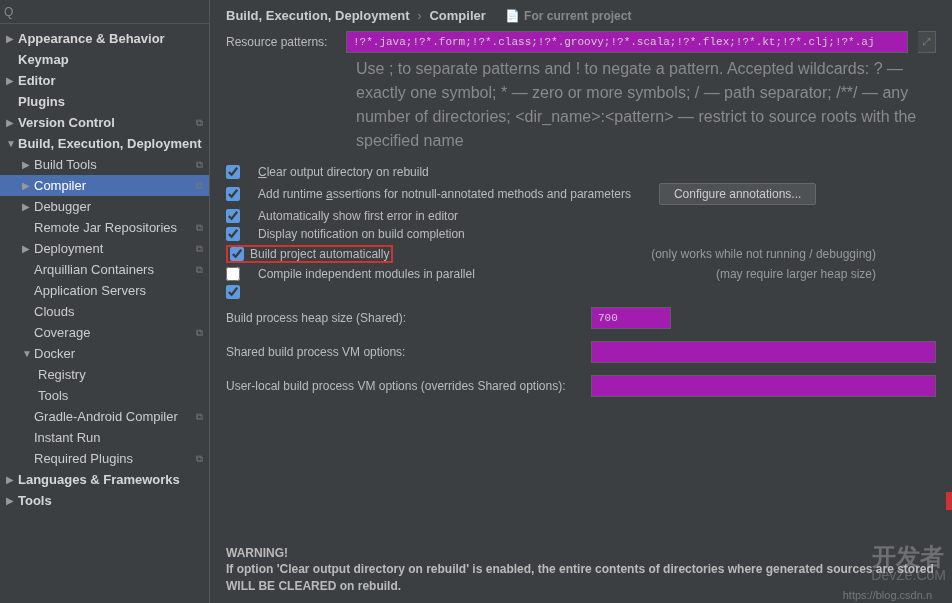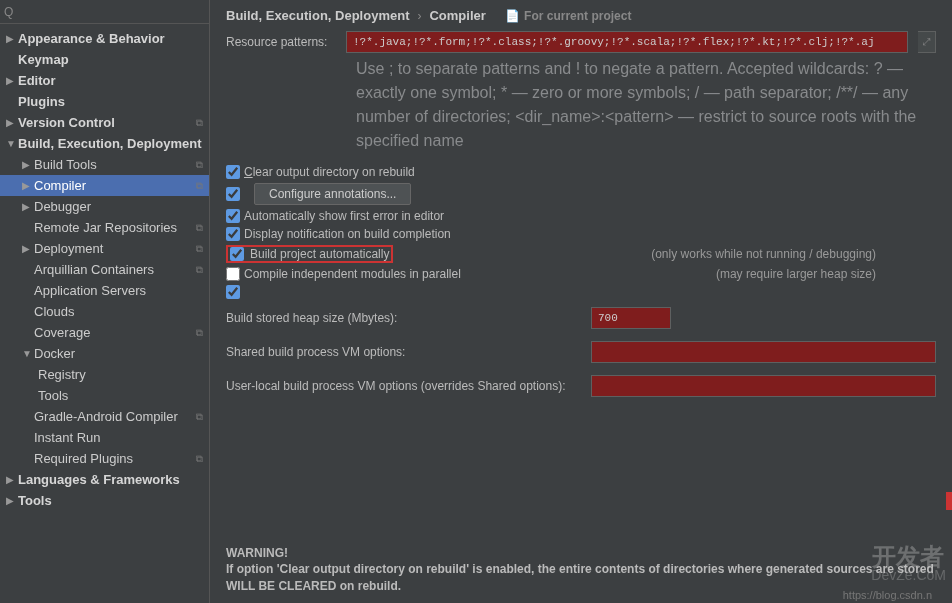--- a/index.html
+++ b/index.html
@@ -83,21 +83,21 @@
 .breadcrumb .sep { color: #888; font-size: 12px; }
 .breadcrumb .scope { color: #888; font-size: 12px; margin-left: 12px; font-weight: bold; }
 .form-row {
   display: flex;
   align-items: center;
   margin-bottom: 4px;
   gap: 10px;
 }
 .form-row label.fixed { width: 110px; color: #bbb; }
 input.text-input {
-  background: #7f1d1d;
+  background: #a21caf;
   border: 1px solid #5e6060;
   color: #ccc;
   font-family: "Courier New", monospace;
   font-size: 11px;
   padding: 3px 6px;
   flex: 1;
   height: 22px;
 }
 input.text-input.small { width: 80px; flex: none; }
 .expand-btn {
@@ -117,21 +117,21 @@
   color: #888a8c;
   font-size: 16px;
   line-height: 1.5;
   padding-left: 130px;
   margin-bottom: 10px;
 }
 .check-row {
   display: flex;
   align-items: center;
   margin: 2px 0;
-  gap: 4px;
+  gap: 18px;
 }
 .check-row input[type="checkbox"] {
   accent-color: #5e9ae2;
   width: 14px;
   height: 14px;
 }
 .check-row label { color: #bbb; cursor: pointer; }
 .check-row .underline { text-decoration: underline; }
 .note { margin-left: auto; color: #999; font-size: 12px; padding-right: 60px; }
 .highlight-box {
@@ -334,20 +334,21 @@
       <div class="expand-btn">⤢</div>
     </div>
     <div class="help-text">Use ; to separate patterns and ! to negate a pattern. Accepted wildcards: ? — exactly one symbol; * — zero or more symbols; / — path separator; /**/ — any number of directories; &lt;dir_name&gt;:&lt;pattern&gt; — restrict to source roots with the specified name</div>
 
     <div class="check-row">
       <input type="checkbox" checked="" style="">
       <label><span class="underline">C</span><span>lear output directory on rebuild</span></label>
     </div>
     <div class="check-row">
       <input type="checkbox" checked="" style="">
+      <label><span>Add runtime </span><span class="underline">a</span><span>ssertions for notnull-annotated methods and parameters</span></label>
       <button class="btn" style="margin-left:10px">Configure annotations...</button>
     </div>
     <div class="check-row">
       <input type="checkbox" checked="" style="">
       <label>Automatically show first error in editor</label>
     </div>
     <div class="check-row">
       <input type="checkbox" checked="" style="">
       <label>Display notification on build completion</label>
     </div>
@@ -361,21 +362,21 @@
     <div class="check-row">
       <input type="checkbox" style="">
       <label>Compile independent modules in parallel</label>
       <span class="note">(may require larger heap size)</span>
     </div>
     <div class="check-row">
       <input type="checkbox" checked="" style="">
     </div>
 
     <div class="sec-row">
-      <label class="lbl">Build stored heap size (Mbytes):</label>
+      <label class="lbl">Build process heap size (Shared):</label>
       <input class="text-input small" value="700" style="">
     </div>
     <div class="sec-row">
       <label class="lbl">Shared build process VM options:</label>
       <input class="text-input" style="flex: 1 1 0%;" value="">
     </div>
     <div class="sec-row">
       <label class="lbl">User-local build process VM options (overrides Shared options):</label>
       <input class="text-input" style="flex: 1 1 0%;" value="">
     </div>

